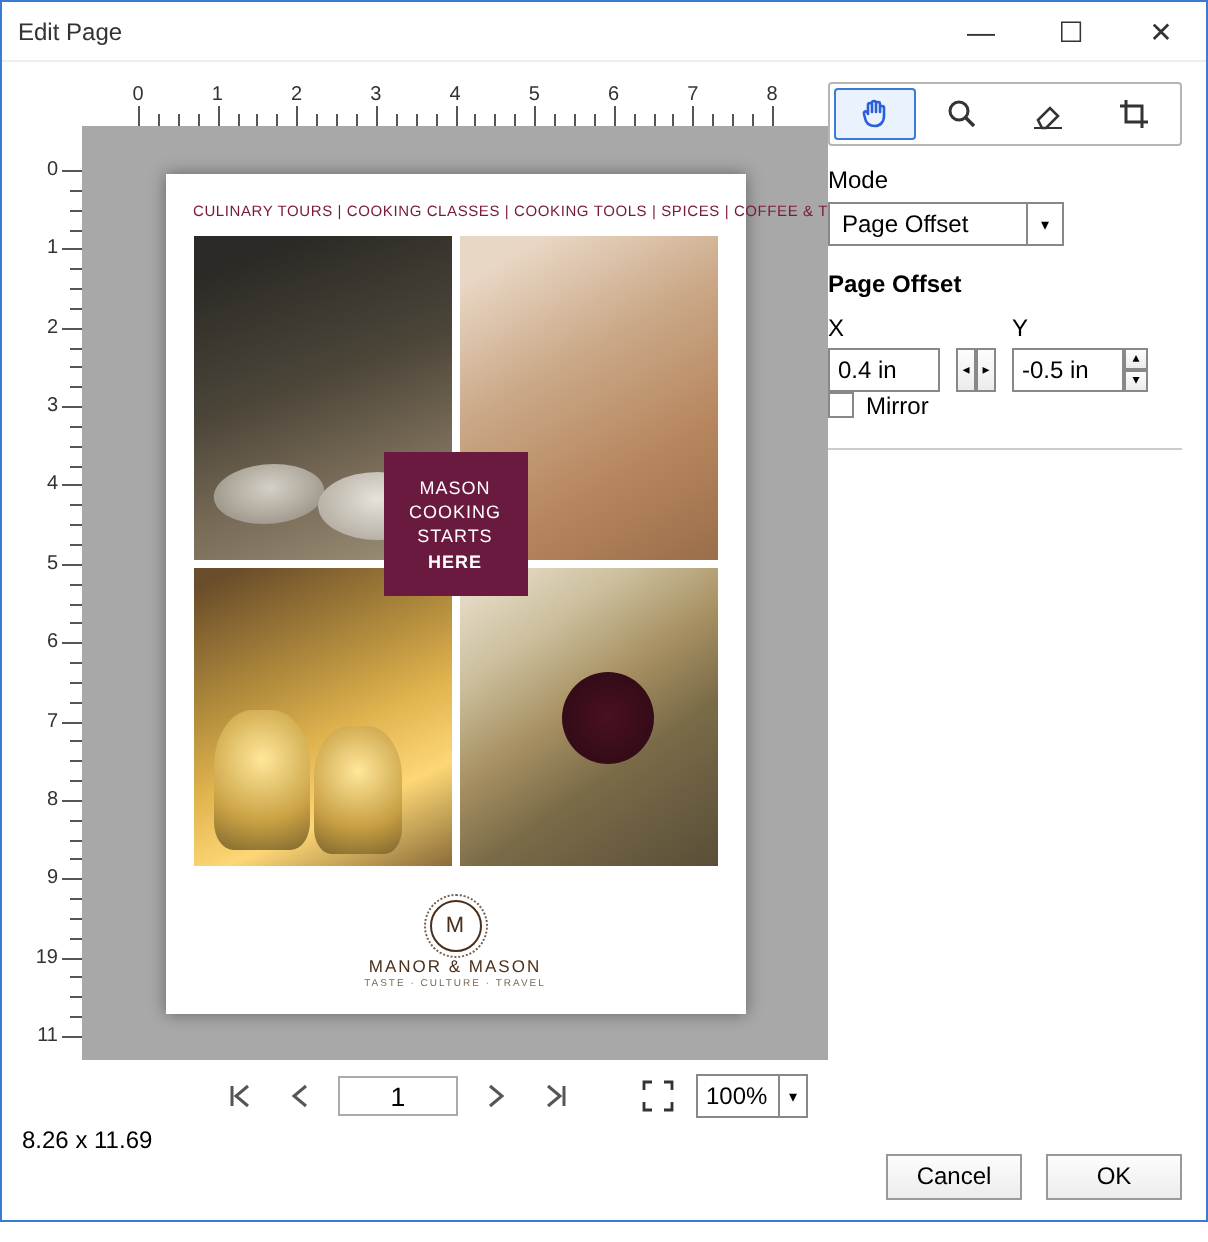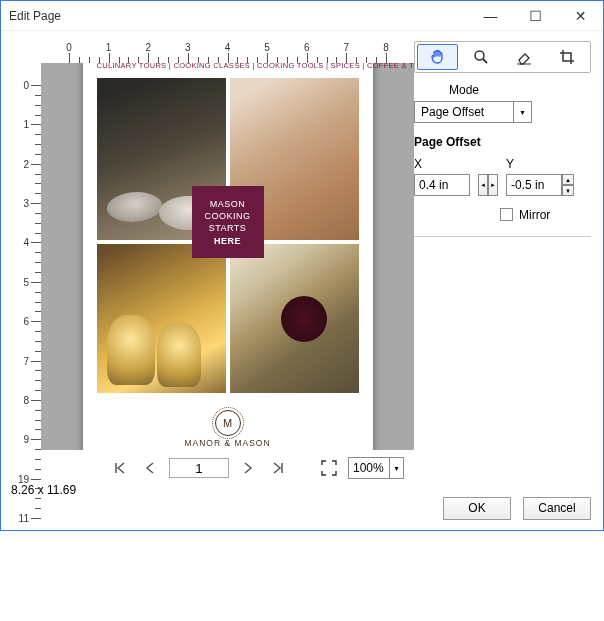--- a/index.html
+++ b/index.html
@@ -1,17 +1,17 @@
 <!DOCTYPE html>
 <html><head>
 <meta charset="utf-8">
 <style>
   html, body { margin:0; padding:0; font-family:"Segoe UI", Arial, sans-serif; font-size:12px; color:#000; background:#fff; }
   * { box-sizing:border-box; }
-  .window { width:604px; height:531px; border:1px solid #3a7bd5; display:flex; flex-direction:column; }
+  .window { width:604px; height:611px; border:1px solid #3a7bd5; display:flex; flex-direction:column; }
   .titlebar { height:30px; display:flex; align-items:center; padding-left:8px; border-bottom:1px solid #eee; color:#333; }
   .titlebar-title { flex:1; }
   .titlebtns { display:flex; height:100%; }
   .titlebtn { width:45px; display:flex; align-items:center; justify-content:center; font-size:14px; color:#333; }
   .body { flex:1; display:flex; min-height:0; }
   .leftcol { width:413px; display:flex; flex-direction:column; min-height:0; }
   .rightcol { flex:1; padding:10px 12px 0 0; }
   .rulerwrap { flex:1; display:flex; min-height:0; padding-left:0; }
   .vruler { width:40px; background:#fff; position:relative; }
   .hruler { height:32px; background:#fff; position:relative; }
@@ -46,32 +46,32 @@
   .fit { width:22px;height:22px;display:flex;align-items:center;justify-content:center;}
   .zoom { width:56px;height:22px;border:1px solid #888;background:#fff;display:flex;align-items:center;}
   .zoom span{flex:1;text-align:left;padding-left:4px;}
   .zoom .dd{width:14px;height:100%;border-left:1px solid #888;display:flex;align-items:center;justify-content:center;font-size:8px;}
   .bottombar { height:44px; display:flex; align-items:center; padding:0 12px; gap:12px; }
   .btn { width:68px; height:23px; border:1px solid #999; background:linear-gradient(#fdfdfd,#ececec); display:flex; align-items:center; justify-content:center; }
   .spacer { flex:1; }
   .toolrow { display:flex; gap:2px; border:1px solid #b5b5b5; border-radius:2px; padding:2px; margin-bottom:10px; }
   .toolbtn { flex:1; height:26px; display:flex; align-items:center; justify-content:center; border:1px solid transparent; border-radius:2px; }
   .toolbtn.active { border-color:#3a7bd5; background:#eaf2fd; }
-  .label { margin-bottom:4px;padding-left:35px; }
+  .label { margin-bottom:4px; }
   .modesel { width:118px; height:22px; border:1px solid #888; background:#fff; display:flex; align-items:center; padding-left:6px; margin-bottom:12px;}
   .modesel .dd{margin-left:auto;width:18px;height:100%;border-left:1px solid #888;display:flex;align-items:center;justify-content:center;font-size:8px;}
   .sect { font-weight:600; margin-bottom:8px; }
   .xyrow { display:flex; align-items:flex-end; gap:8px; }
   .xygrp { display:flex; flex-direction:column; }
   .numin { width:56px; height:22px; border:1px solid #888; padding-left:4px; display:flex; align-items:center; background:#fff;}
   .stepcol { width:12px; height:22px; display:flex; flex-direction:column; }
   .stepbtn { flex:1; border:1px solid #888; background:linear-gradient(#fdfdfd,#ececec); display:flex; align-items:center; justify-content:center; font-size:7px; line-height:1;}
   .swap { width:20px; height:22px; display:flex; }
   .swap div{flex:1;border:1px solid #888;background:linear-gradient(#fdfdfd,#ececec);display:flex;align-items:center;justify-content:center;font-size:7px;}
-  .mirrorrow { display:flex; align-items:flex-start; gap:6px; margin-top:12px; padding-left:86px;}
+  .mirrorrow { display:flex; align-items:flex-start; gap:6px; margin-top:0; }
   .chk { width:13px;height:13px;border:1px solid #888;background:#fff;}
   hr.sep { border:none;border-top:1px solid #ccc;margin:14px 0 0 0;}
   
   .tick { position:absolute; background:#555; }
   .hruler .tick { bottom:0; width:1px; height:6px; }
   .hruler .tick.major { height:10px; }
   .hruler .num { position:absolute; bottom:10px; transform:translateX(-50%); font-size:10px; color:#333;}
   .vruler .tick { right:0; height:1px; width:6px; }
   .vruler .tick.major { width:10px; }
   .vruler .num { position:absolute; right:12px; transform:translateY(-50%); font-size:10px; color:#333;}
@@ -339,19 +339,19 @@
         <div class="chk"></div>
         <span>Mirror</span>
       </div>
       <hr class="sep">
     </div>
   </div>
 
   <div class="bottombar">
     <div class="spacer"></div>
     <div class="btn">
+        <span>Cancel</span>
+      </div>
+    <div class="btn">
         <span>OK</span>
-      </div>
-    <div class="btn">
-        <span>Cancel</span>
       </div>
   </div>
 </div>
 
 </body></html>

